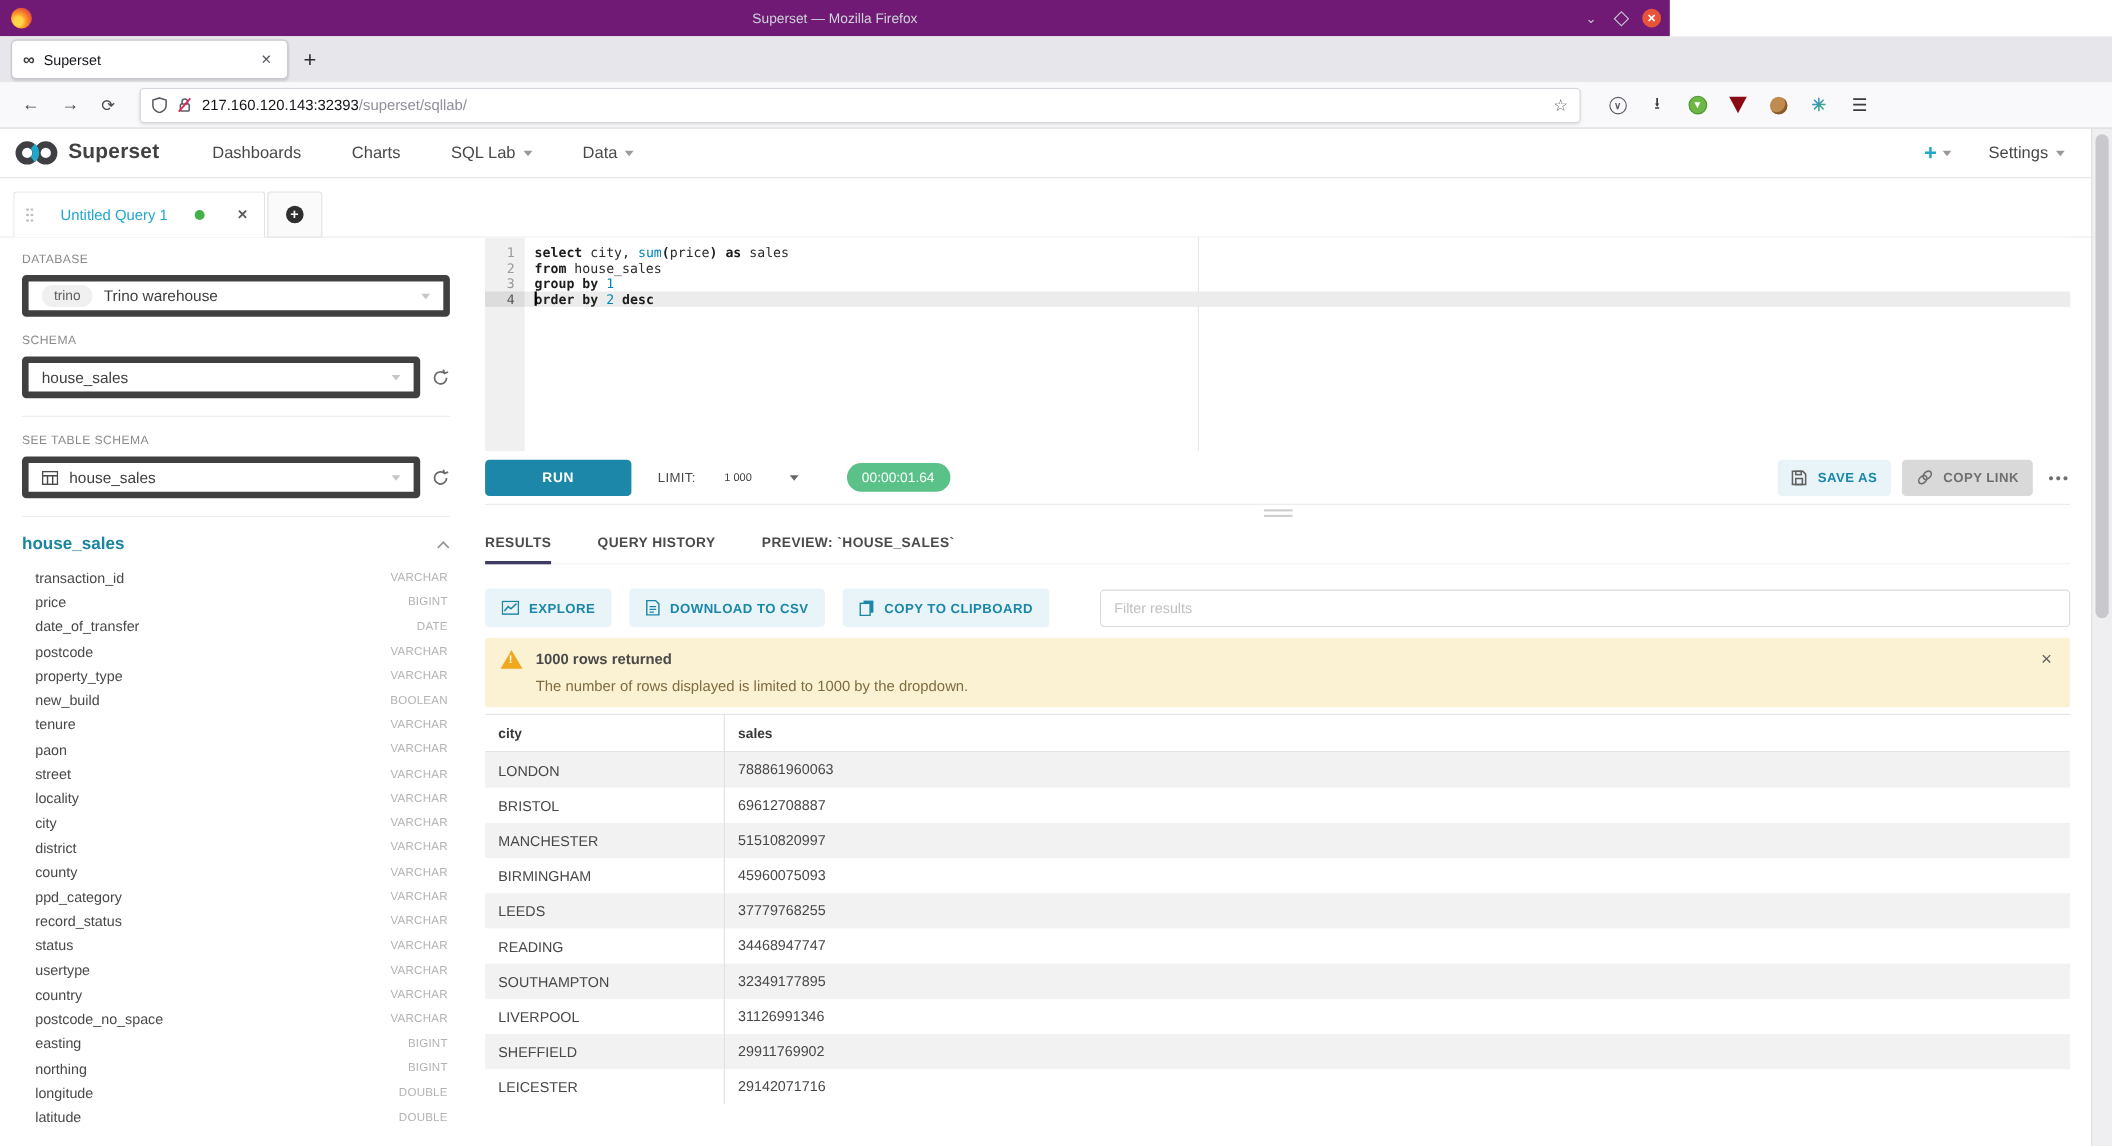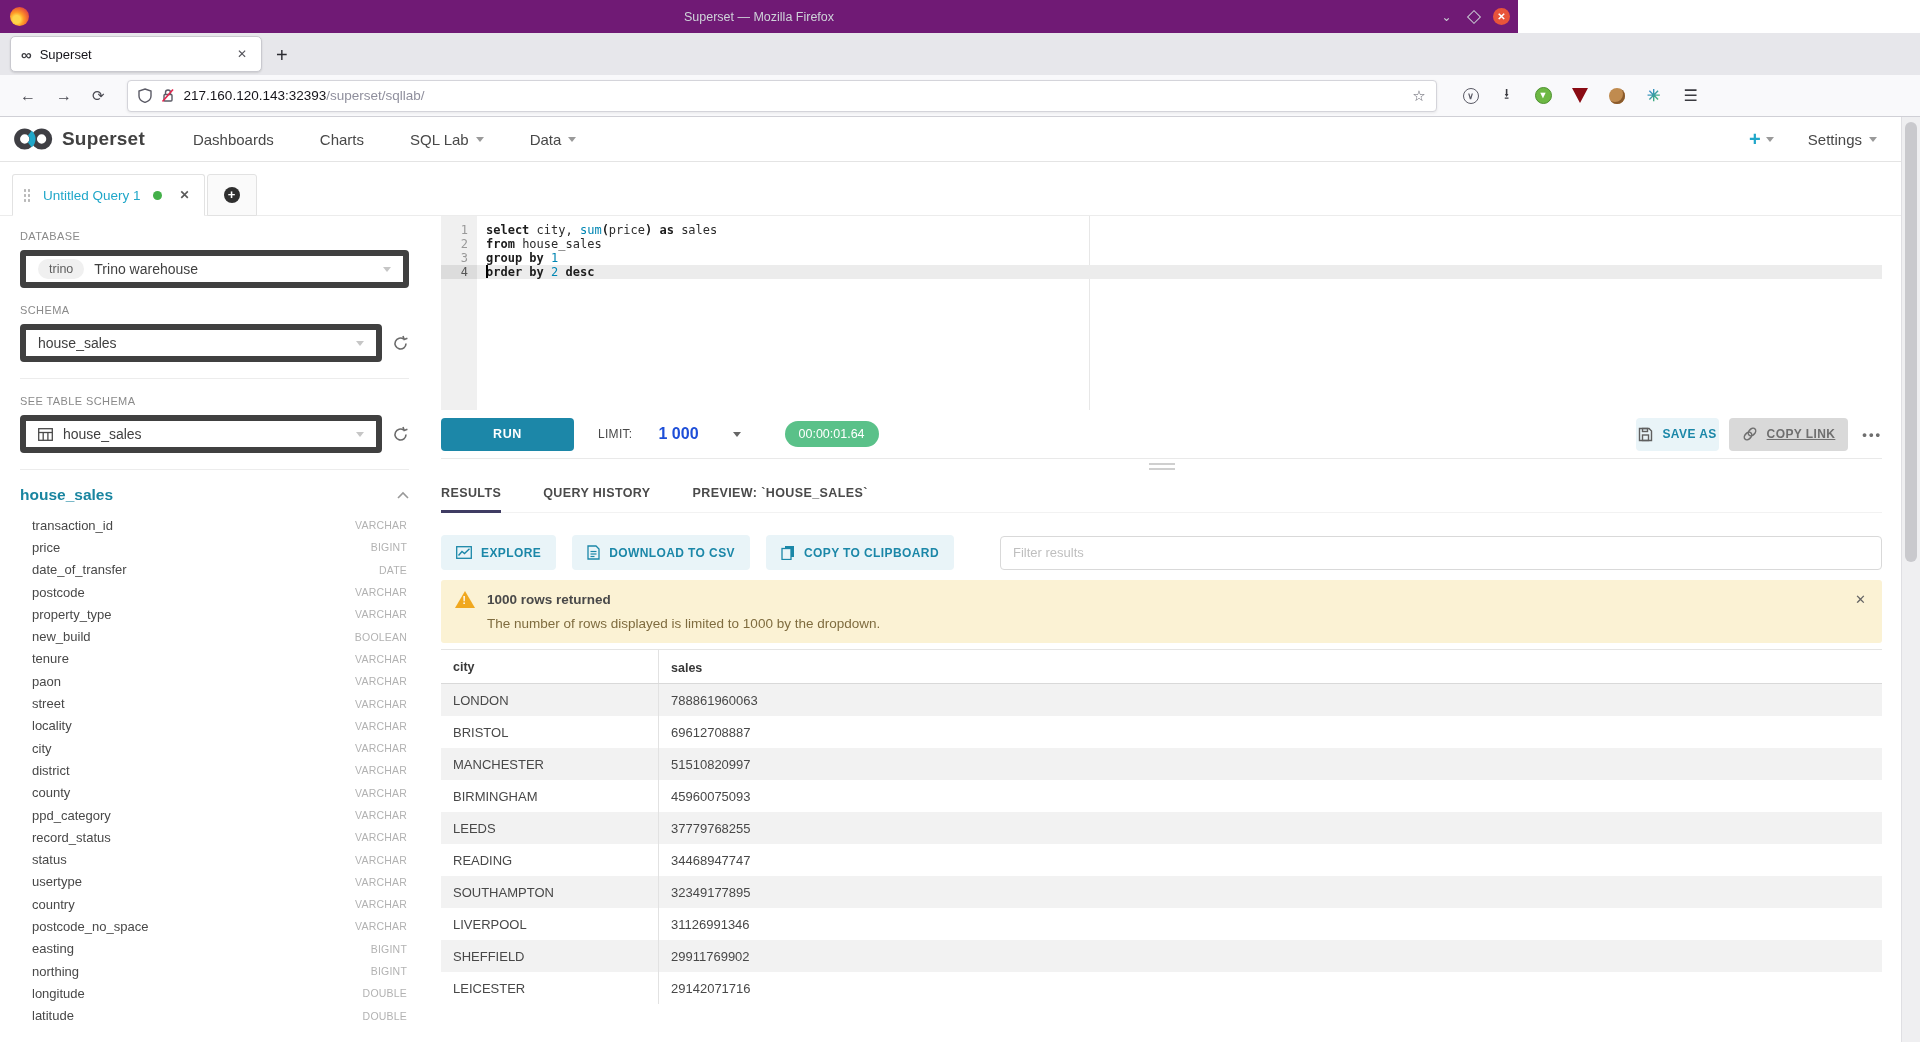--- a/index.html
+++ b/index.html
@@ -66,21 +66,21 @@
     border-top:5px solid #9a9a9a; }
   .snav-right { margin-left:auto; margin-right:24px; display:flex; align-items:center; gap:34px; }
   .plus-teal { color:#20a7c9; font-size:20px; font-weight:bold; display:flex; align-items:center; gap:5px; }
   .settings { font-size:15px; color:#484848; display:flex; align-items:center; gap:7px; }
 
   
   .qtab-band { position:absolute; left:0; top:162px; width:1901px; height:54px;
     border-bottom:1px solid #ececec; display:flex; align-items:flex-end; padding-left:12px; }
   .qtab { height:42px; margin-bottom:-1px; background:#fff; border:1px solid #e2e2e2;
     border-bottom-color:#fff; border-radius:3px 3px 0 0; display:flex; align-items:center;
-    padding:0 14px 0 10px; gap:12px;margin-top:44px; }
+    padding:0 14px 0 10px; gap:24px;margin-top:44px; }
   .grip { width:8px; height:14px; background:
     radial-gradient(circle, #b9b9b9 1.1px, transparent 1.3px) 0 0/4px 5px; }
   .qtab-label { color:#20a7c9; font-size:13.5px; }
   .gdot { width:9px; height:9px; border-radius:50%; background:#43b049; }
   .qtab-close { color:#5a5a5a; font-size:12px; font-weight:bold; margin-left:6px; }
   .addtab { height:42px; width:50px; margin-bottom:-1px; background:#fafafa; border:1px solid #e2e2e2;
     border-radius:3px 3px 0 0; margin-left:2px; display:flex; align-items:center; justify-content:center; }
   .addtab-ico { width:16px; height:16px; border-radius:50%; background:#2f2f2f; color:#fff;
     font-size:13px; line-height:15px; text-align:center; font-weight:bold; }
 
@@ -122,32 +122,32 @@
   .tok-pl { color:#2b2b2b; }
   .tok-fn { color:#0086b3; }
   .tok-num { color:#0086b3; }
   .cursor { position:absolute; left:9px; top:0; width:1.6px; height:13px; background:#000; }
 
   .runbar { height:49px; border-bottom:1px solid #e9e9e9; display:flex; align-items:center; }
   .run-btn { width:133px; height:33px; background:#1c87a8; color:#fff; border:none; border-radius:4px;
     font-size:12.5px; font-weight:bold; letter-spacing:.6px; font-family:inherit; }
   .limit-grp { display:flex; align-items:center; margin-left:24px; gap:26px; }
   .limit-lab { font-size:12px; color:#484848; letter-spacing:.3px; }
-  .limit-val { font-size:16px; color:#1d4ed8;font-weight:bold; }
+  .limit-val { font-size:10px; color:#404040; }
   .limit-caret { width:0; height:0; border-left:4px solid transparent; border-right:4px solid transparent;
     border-top:5px solid #666; margin-left:8px; }
   .timer { margin-left:44px; height:26px; padding:0 14px; background:#5ac189; border-radius:13px;
     color:#fff; font-size:12.5px; display:flex; align-items:center; }
   .runbar-right { margin-left:auto; display:flex; align-items:center; gap:10px; }
-  .btn-saveas { height:33px; padding:0 2px; background:#e9f4f8; border:none; border-radius:4px;
+  .btn-saveas { height:33px; padding:0 12px; background:#e9f4f8; border:none; border-radius:4px;
     display:flex; align-items:center; gap:9px; color:#1b87a8; font-size:12px; font-weight:bold;
     letter-spacing:.4px; font-family:inherit;justify-content:flex-end; }
   .btn-copylink { height:33px; padding:0 13px; background:#d9d9d9; border:none; border-radius:4px;
     display:flex; align-items:center; gap:9px; color:#6f6f6f; font-size:12px; font-weight:bold;
-    letter-spacing:.4px; font-family:inherit;text-decoration:underline; }
+    letter-spacing:.4px; font-family:inherit; }
   .dots { color:#6f6f6f; font-size:13px; letter-spacing:2px; font-weight:bold; margin-left:4px; }
 
   .handle-row { height:14px; display:flex; align-items:center; justify-content:center; }
   .handle { width:26px; height:7px; border-top:2px solid #cfcfcf; border-bottom:2px solid #cfcfcf; }
 
   .stabs { height:40px; display:flex; align-items:center; gap:42px; border-bottom:1px solid #f2f2f2; }
   .stab { font-size:12.5px; font-weight:bold; color:#4a4a4a; letter-spacing:.4px; height:40px;
     display:flex; align-items:center; position:relative; }
   .stab.active::after { content:""; position:absolute; left:0; right:0; bottom:0; height:3px; background:#3f3c63; }
 

